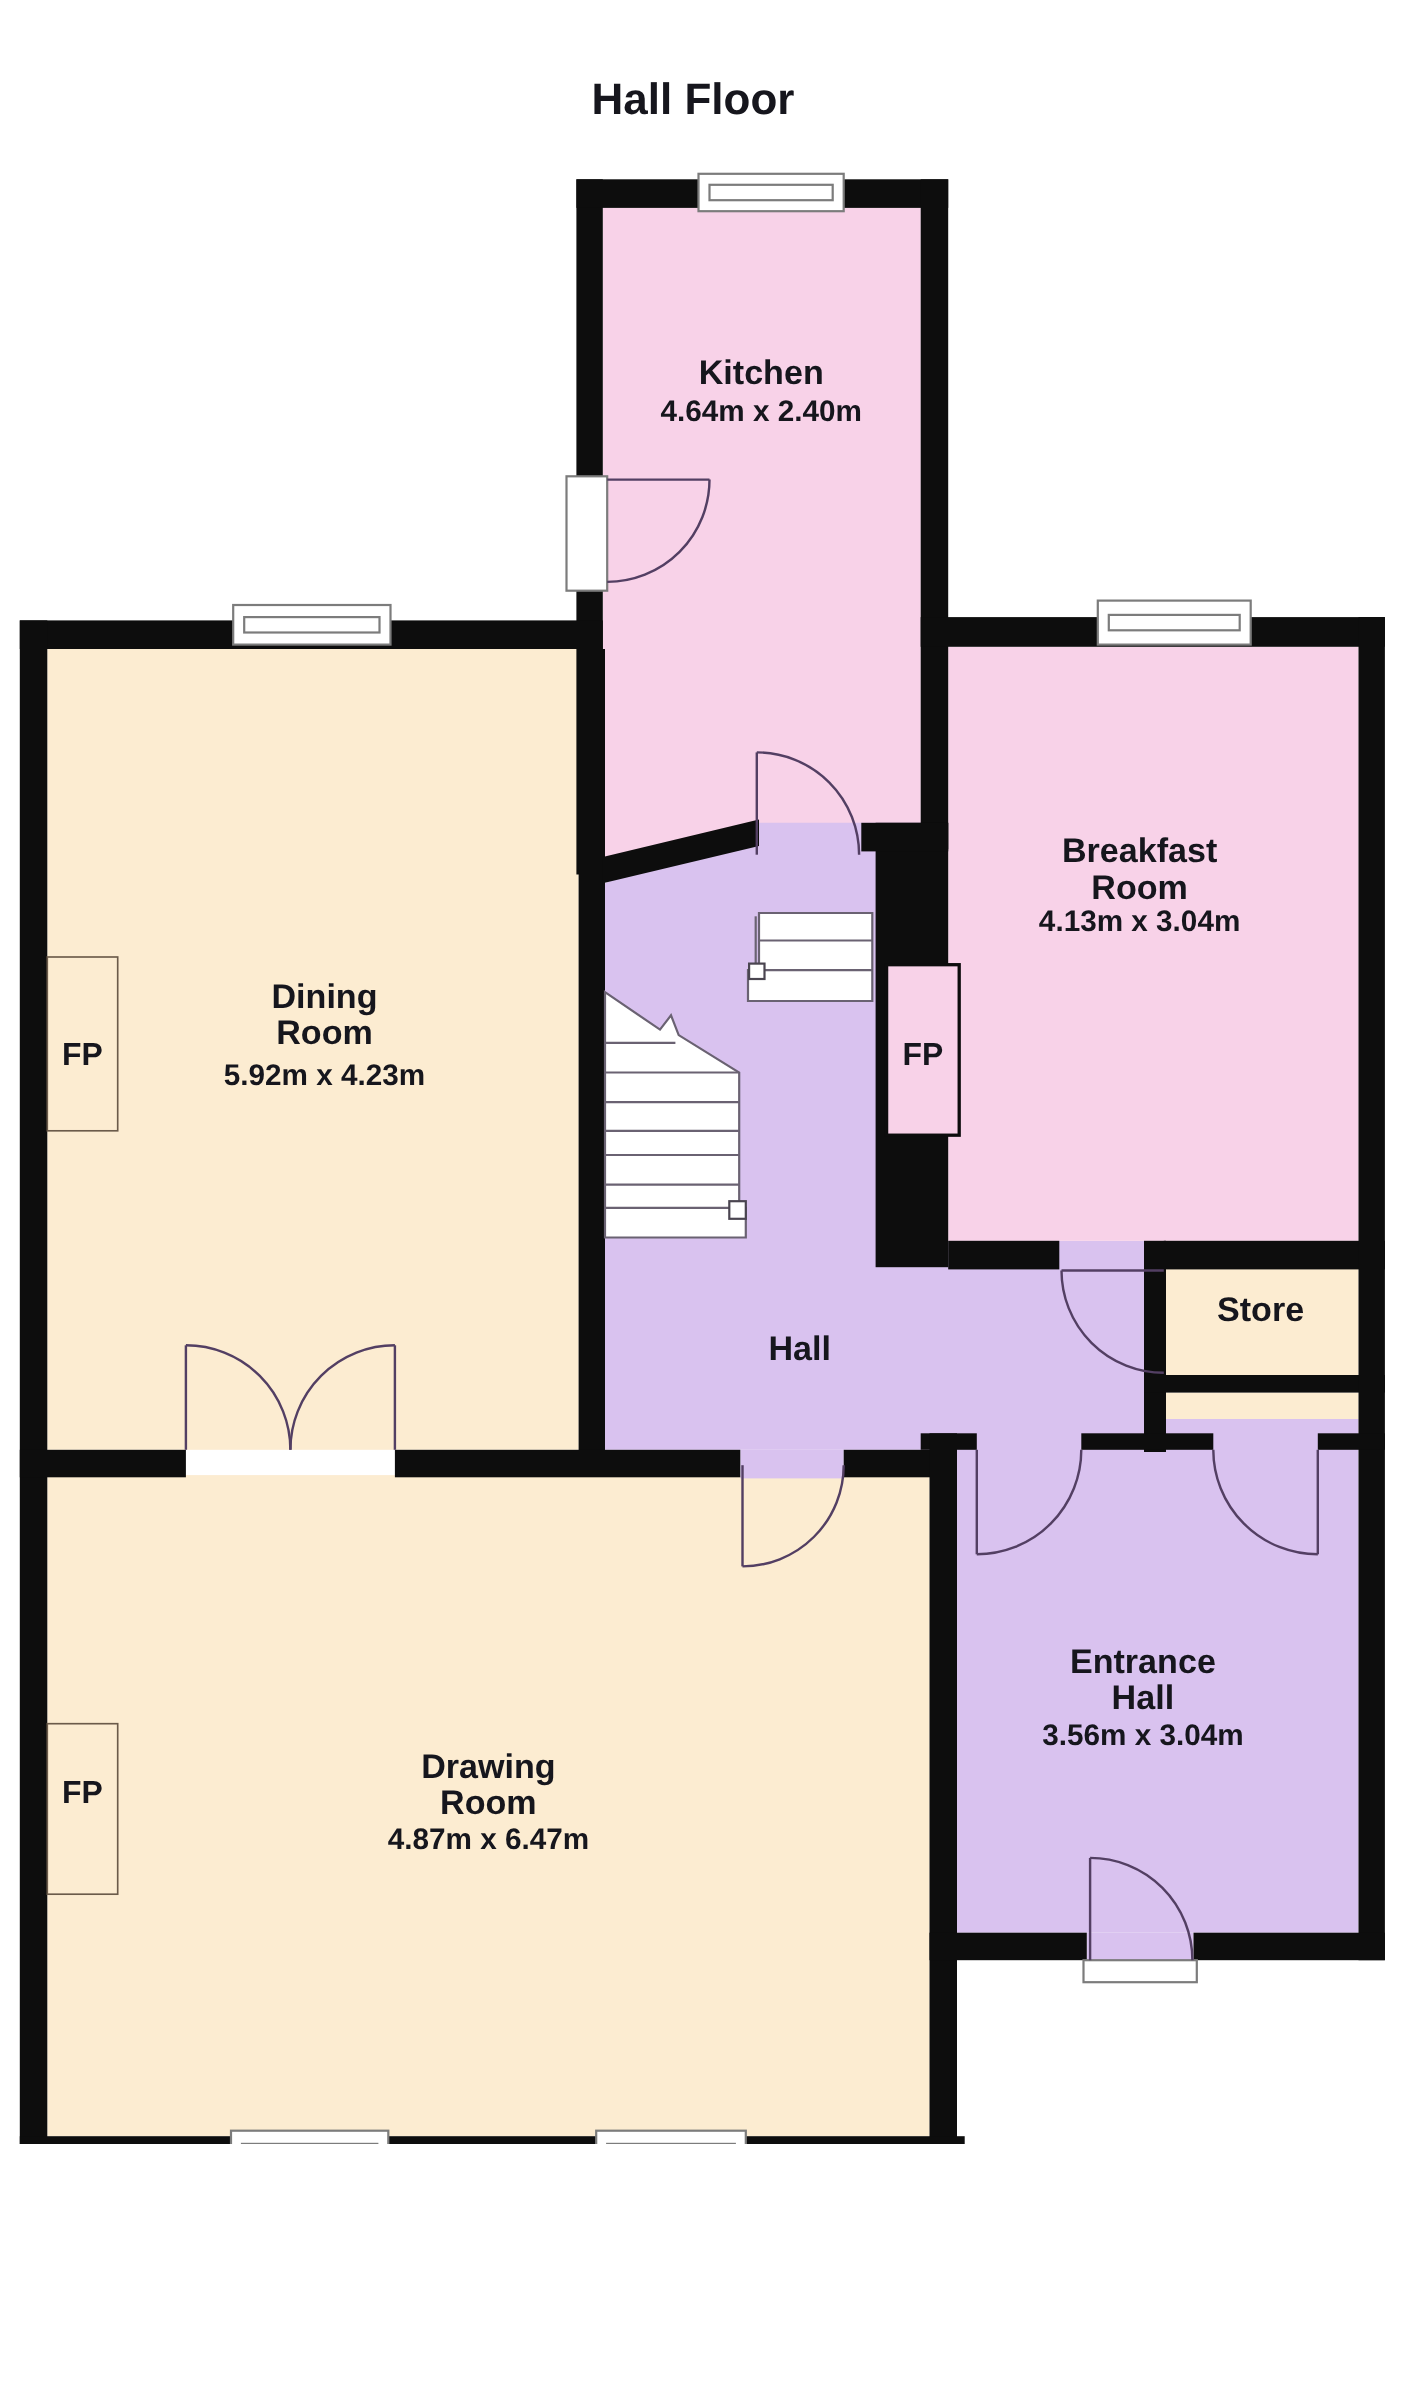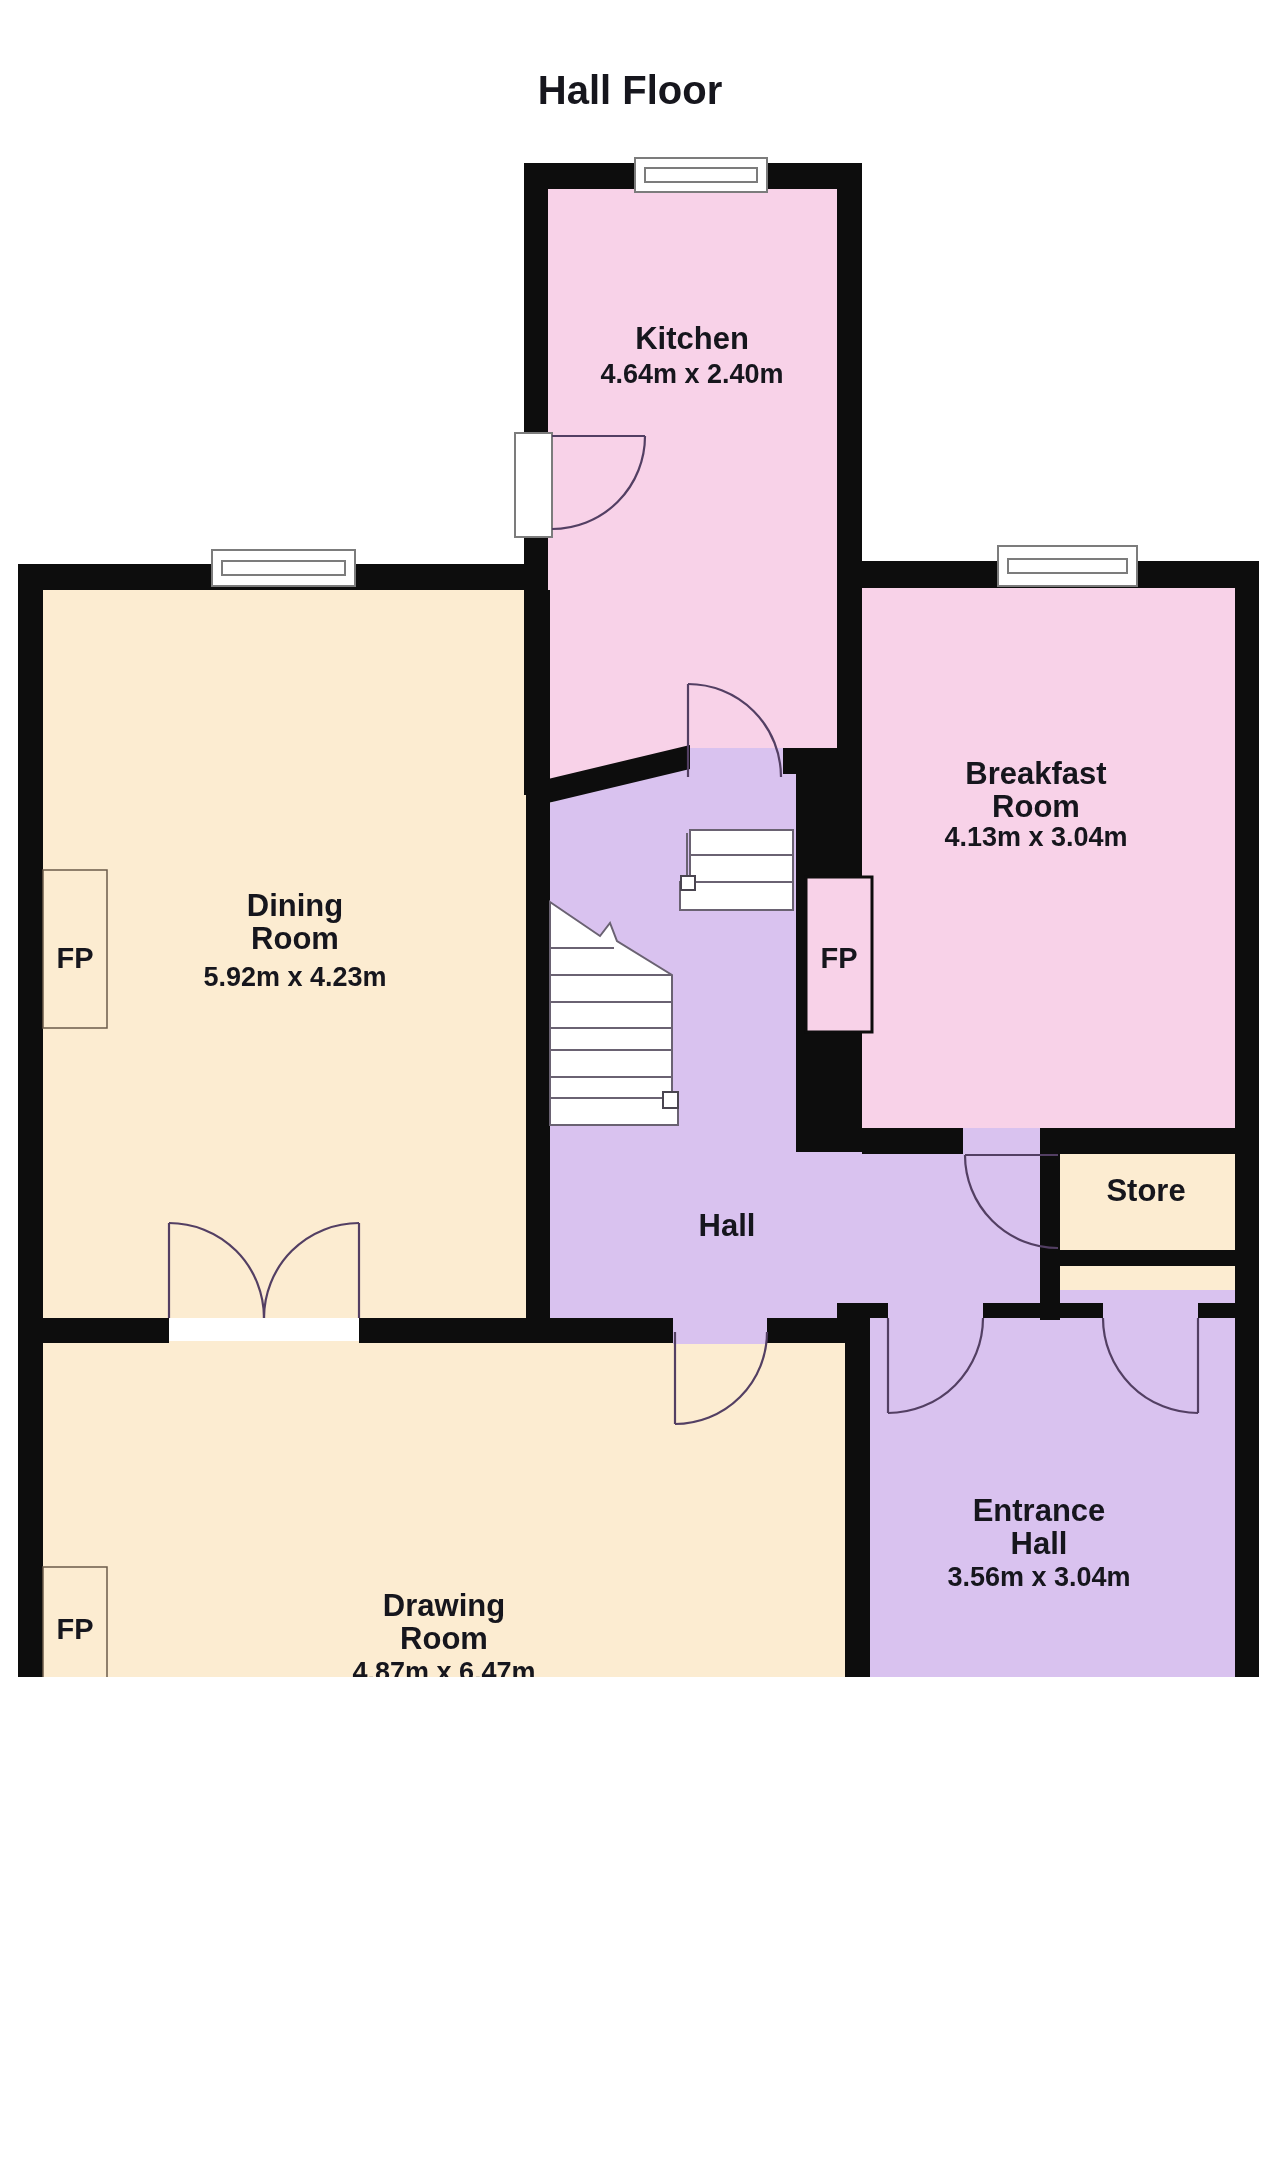--- a/index.html
+++ b/index.html
@@ -1,16 +1,16 @@
 <!DOCTYPE html>
 <html><head>
 <meta charset="utf-8">
 <style>
   html, body { margin: 0; padding: 0; background: #ffffff; }
-  .plan-wrap { width: 1280px; height: 1677px; position: relative; background: #ffffff; }
+  .plan-wrap { width: 1280px; height: 1949px; position: relative; background: #ffffff; }
   svg { display: block; }
   text { font-family: "Liberation Sans", sans-serif; font-weight: 700; text-anchor: middle; }
   .t-title { font-size: 40px; }
   .t-name  { font-size: 31px; }
   .t-dims  { font-size: 27px; }
   .t-fp    { font-size: 29px; }
   .fp-light { stroke: #6b5b4a; stroke-width: 1.5; }
   .fp-dark  { stroke: #0d0d0d; stroke-width: 3; }
   .win-box { stroke-width: 2; }
   .newel { stroke: #4a4550; }

